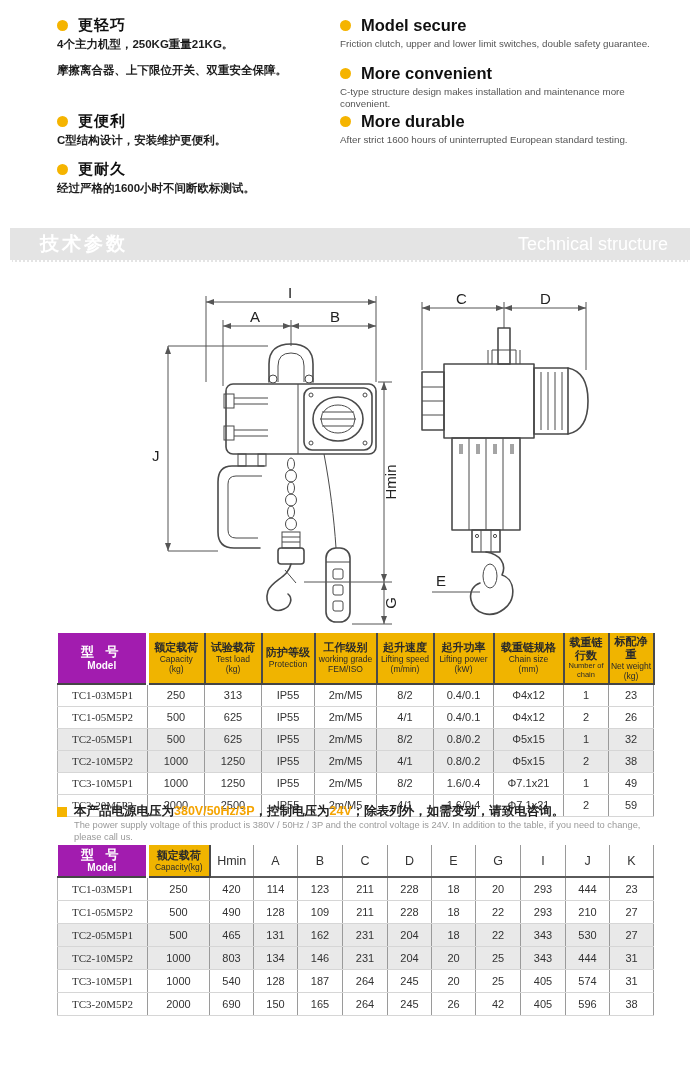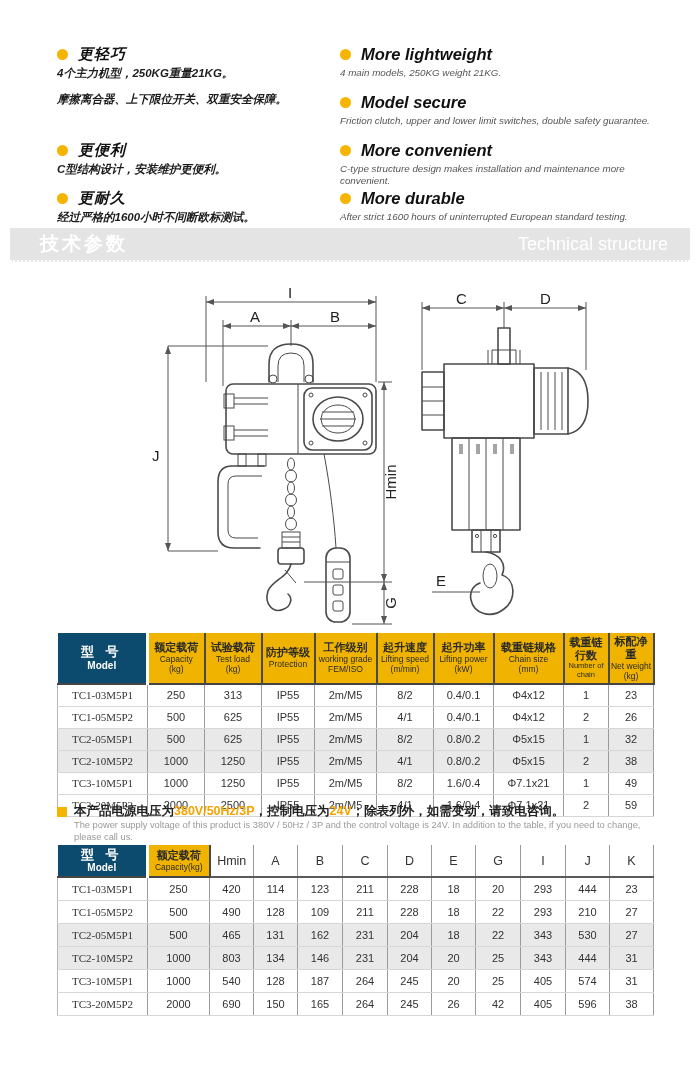--- a/index.html
+++ b/index.html
@@ -1,20 +1,20 @@
 <!DOCTYPE html>
 <html><head>
 <meta charset="utf-8">
 <style>
   html,body{margin:0;padding:0;background:#fff;}
   .page{position:relative;width:700px;height:1084px;background:#ffffff;
         font-family:"Liberation Sans", sans-serif;overflow:hidden;}
 
   
-  .feat-col{position:absolute;top:45px;font-style:italic;}
+  .feat-col{position:absolute;top:16px;}
   #feat-left{left:57px;width:280px;}
   #feat-right{left:340px;width:335px;}
   .feat{height:36px;margin-bottom:12px;}
   .feat-head{display:flex;align-items:center;}
   .dot{display:inline-block;width:11px;height:11px;border-radius:50%;
        background:#f5b400;margin-right:10px;flex:0 0 auto;}
   .feat-title{font-weight:bold;font-size:15px;color:#101010;letter-spacing:1px;}
   #feat-right .feat-title{font-size:16.5px;letter-spacing:0;}
   .feat-desc{font-size:11.5px;color:#1c1c1c;font-weight:bold;margin-top:3px;line-height:1.2;}
   #feat-right .feat-desc{font-size:9.8px;color:#555;font-weight:normal;}
@@ -37,21 +37,21 @@
   .dim{stroke:#555;fill:none;stroke-width:1;}
   .dimtext{fill:#222;font-size:15px;font-family:"Liberation Sans",sans-serif;}
 
   
   .tbl-wrap{position:absolute;left:57px;}
   #t1{top:633px;}
   #t2{top:845px;}
   table{border-collapse:collapse;table-layout:fixed;}
   th{padding:2px 1px;vertical-align:middle;}
   th span{display:block;line-height:1.18;}
-  th.dark{background:#0c4a6e;color:#ffffff;border-right:3px solid #ffffff;border-bottom:2px solid #454545;}
+  th.dark{background:#a21caf;color:#ffffff;border-right:3px solid #ffffff;border-bottom:2px solid #454545;}
   th.dark .h-zh{font-size:13px;letter-spacing:4px;font-weight:bold;}
   th.dark .h-en{font-size:10px;font-weight:bold;}
   th.yellow{background:#f0b400;color:#2a2a2a;border-right:2px solid #4a4a4a;border-bottom:2px solid #454545;}
   .h-zh{font-size:11px;font-weight:bold;}
   .h-en{font-size:8.5px;font-weight:normal;}
   .h-u{font-size:8.5px;font-weight:normal;}
   th.plain{background:#ffffff;color:#333;font-size:12.5px;font-weight:normal;
            border-right:1px solid #9a9a9a;border-bottom:2px solid #5a5a5a;}
   td{height:21px;font-size:11px;color:#333;text-align:center;padding:0;
      border-right:1px solid #9a9a9a;border-bottom:1px solid #d6d6d6;}
@@ -92,27 +92,20 @@
     <div class="feat">
       <div class="feat-head">
           <span class="dot"></span>
         <span class="feat-title">更耐久</span>
         </div>
       <div class="feat-desc">经过严格的1600小时不间断欧标测试。</div>
     </div>
   </div>
 
   <div class="feat-col" id="feat-right">
-    <div class="feat">
-      <div class="feat-head">
-          <span class="dot"></span>
-        <span class="feat-title">More lightweight</span>
-        </div>
-      <div class="feat-desc">4 main models, 250KG weight 21KG.</div>
-    </div>
     <div class="feat">
       <div class="feat-head">
           <span class="dot"></span>
         <span class="feat-title">Model secure</span>
         </div>
       <div class="feat-desc">Friction clutch, upper and lower limit switches, double safety guarantee.</div>
     </div>
     <div class="feat">
       <div class="feat-head">
           <span class="dot"></span>

